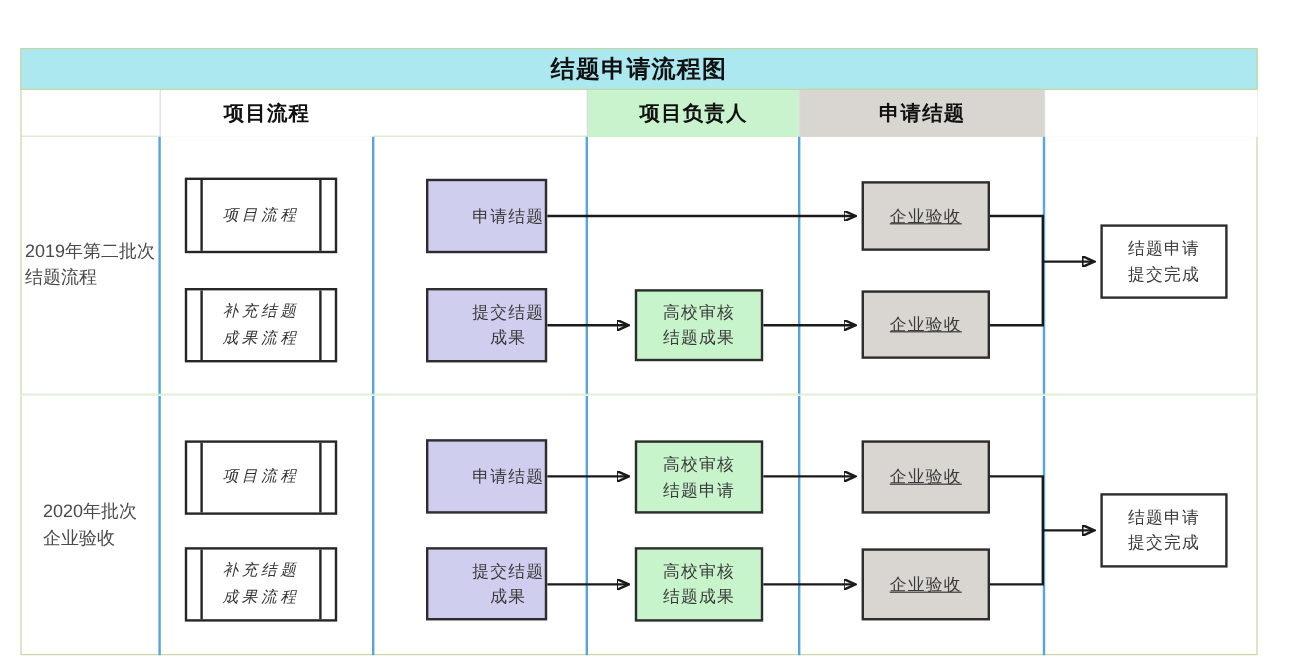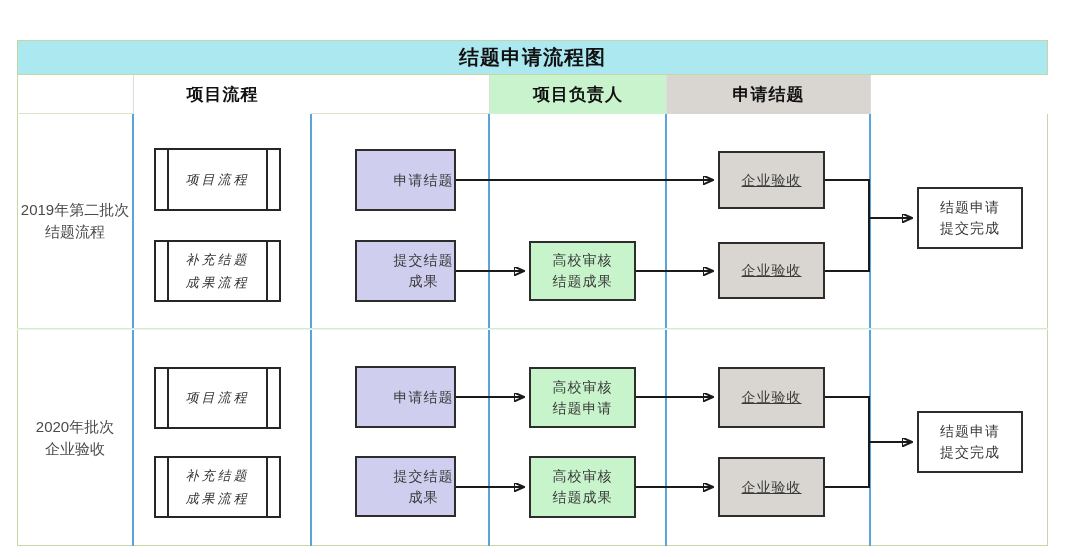--- a/index.html
+++ b/index.html
@@ -27,21 +27,21 @@
 
   .title-bar{position:absolute;left:17px;top:16px;width:1031px;height:35px;background:var(--title-bg);
     border:1px solid var(--frame-border);display:flex;align-items:center;justify-content:center;
     font-size:20px;font-weight:bold;color:#111;letter-spacing:1px;}
 
   .header-row{position:absolute;left:17px;top:51px;width:1031px;height:39px;border-bottom:1px solid #d9e4cf;}
   .hcell{position:absolute;top:0;height:39px;display:flex;align-items:center;justify-content:center;
     font-size:17px;font-weight:bold;color:#111;letter-spacing:1px;border-left:1px solid #dddddd;}
 
   .lane-label{position:absolute;left:17px;width:116px;display:flex;align-items:center;justify-content:center;
-    text-align:center;font-size:15px;color:var(--label-gray);line-height:1.45;white-space:pre-line;}
+    font-size:15px;color:var(--label-gray);line-height:1.45;white-space:pre-line;}
 
   .vline{position:absolute;width:2px;top:90px;height:432px;background:var(--column-line);}
   .lane-divider{position:absolute;left:17px;width:1031px;height:1px;top:304px;background:var(--lane-divider);box-shadow:0 1px 0 #eaf5e8;}
 
   .node{position:absolute;border:2px solid var(--node-border);display:flex;align-items:center;justify-content:center;
     text-align:center;font-size:14px;color:var(--text-dark);line-height:1.5;letter-spacing:1px;white-space:pre-line;background:#fff;}
   .node.owner{background:var(--node-owner-bg);padding-left:36px;}
   .node.admin{background:var(--node-admin-bg);}
   .node.company{background:var(--node-company-bg);text-decoration:underline;}
   .node.result{background:#ffffff;}

